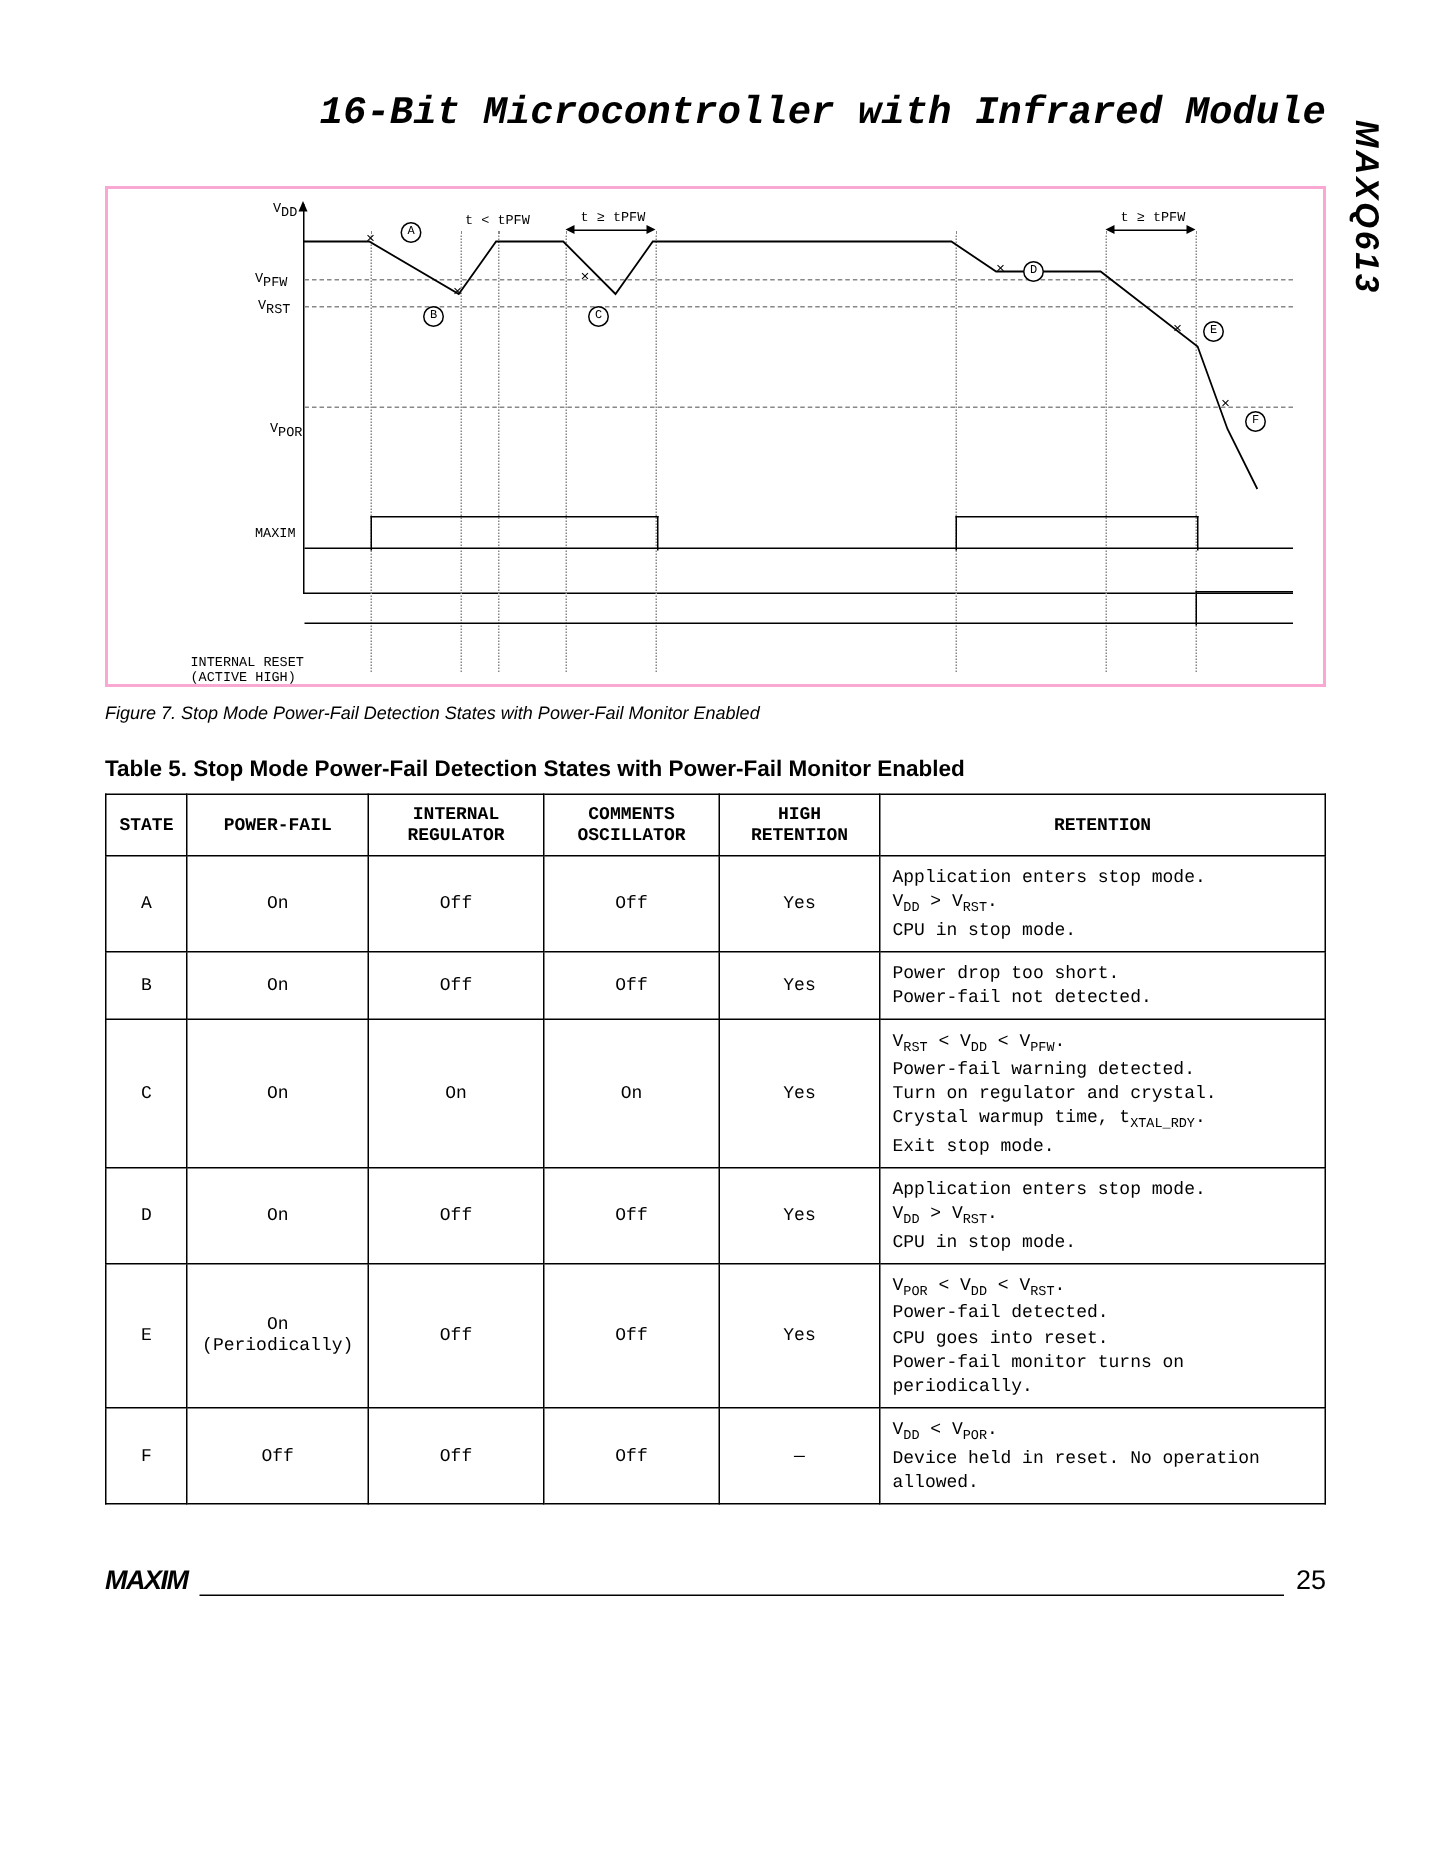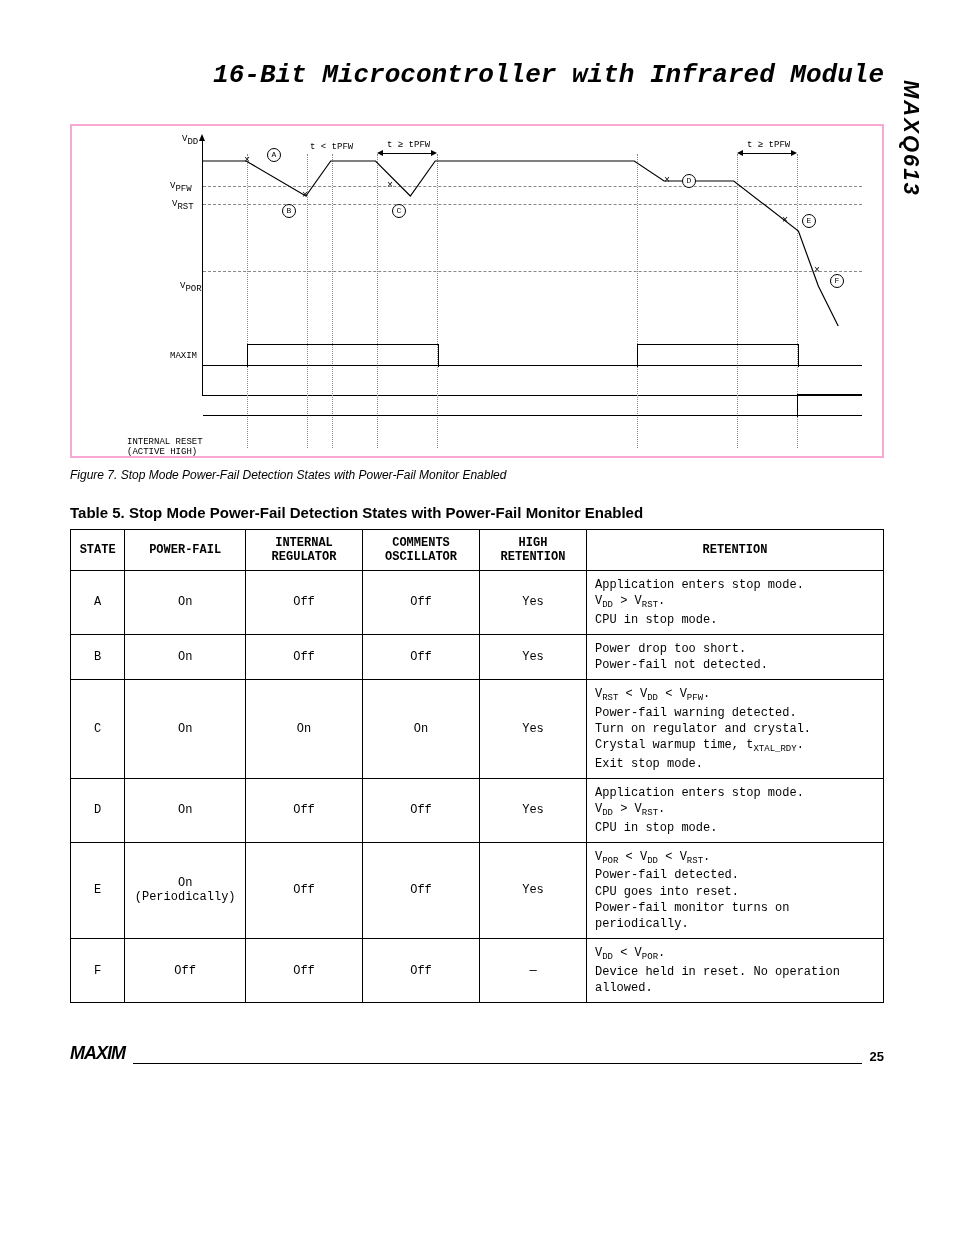--- a/index.html
+++ b/index.html
@@ -82,22 +82,22 @@
     border-bottom: 1px solid #000;
     margin: 0 8px;
   }
   .maxim-logo {
     font-weight: 900;
     font-style: italic;
     font-size: 18px;
     letter-spacing: -1px;
   }
   .page-num {
-    font-weight: bold;
-    font-size: 13px;
+    font-weight: normal;
+    font-size: 18px;
   }
   
   .axis-y {
     position: absolute;
     left: 130px;
     top: 10px;
     bottom: 60px;
     width: 1px;
     background: #000;
   }

